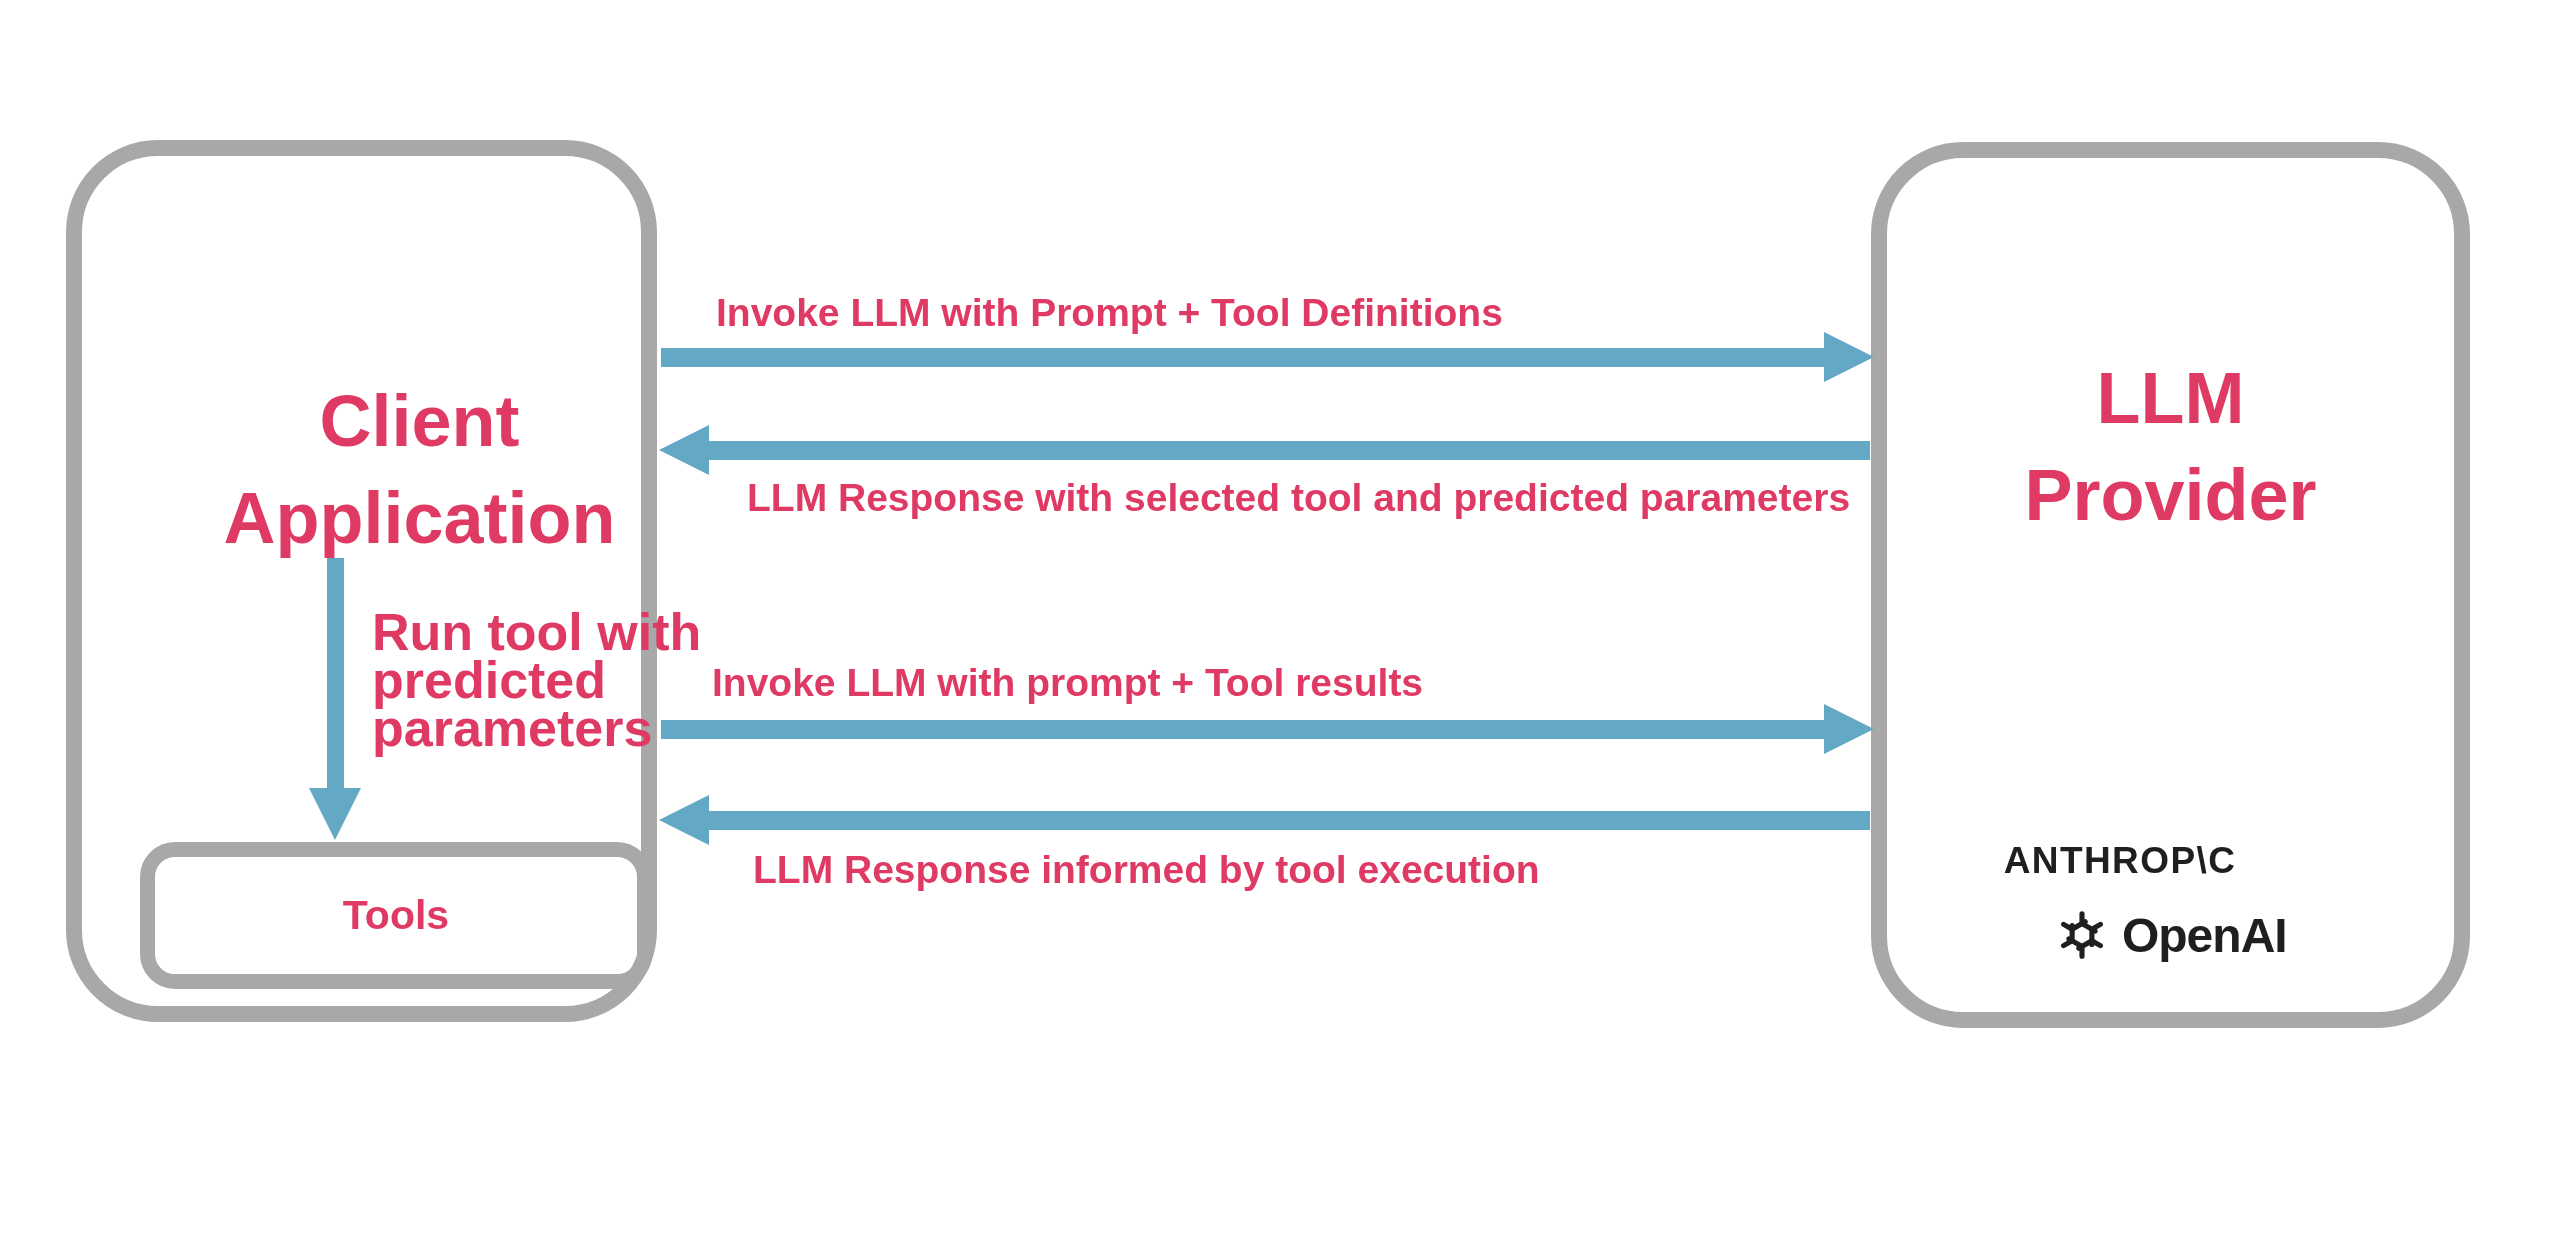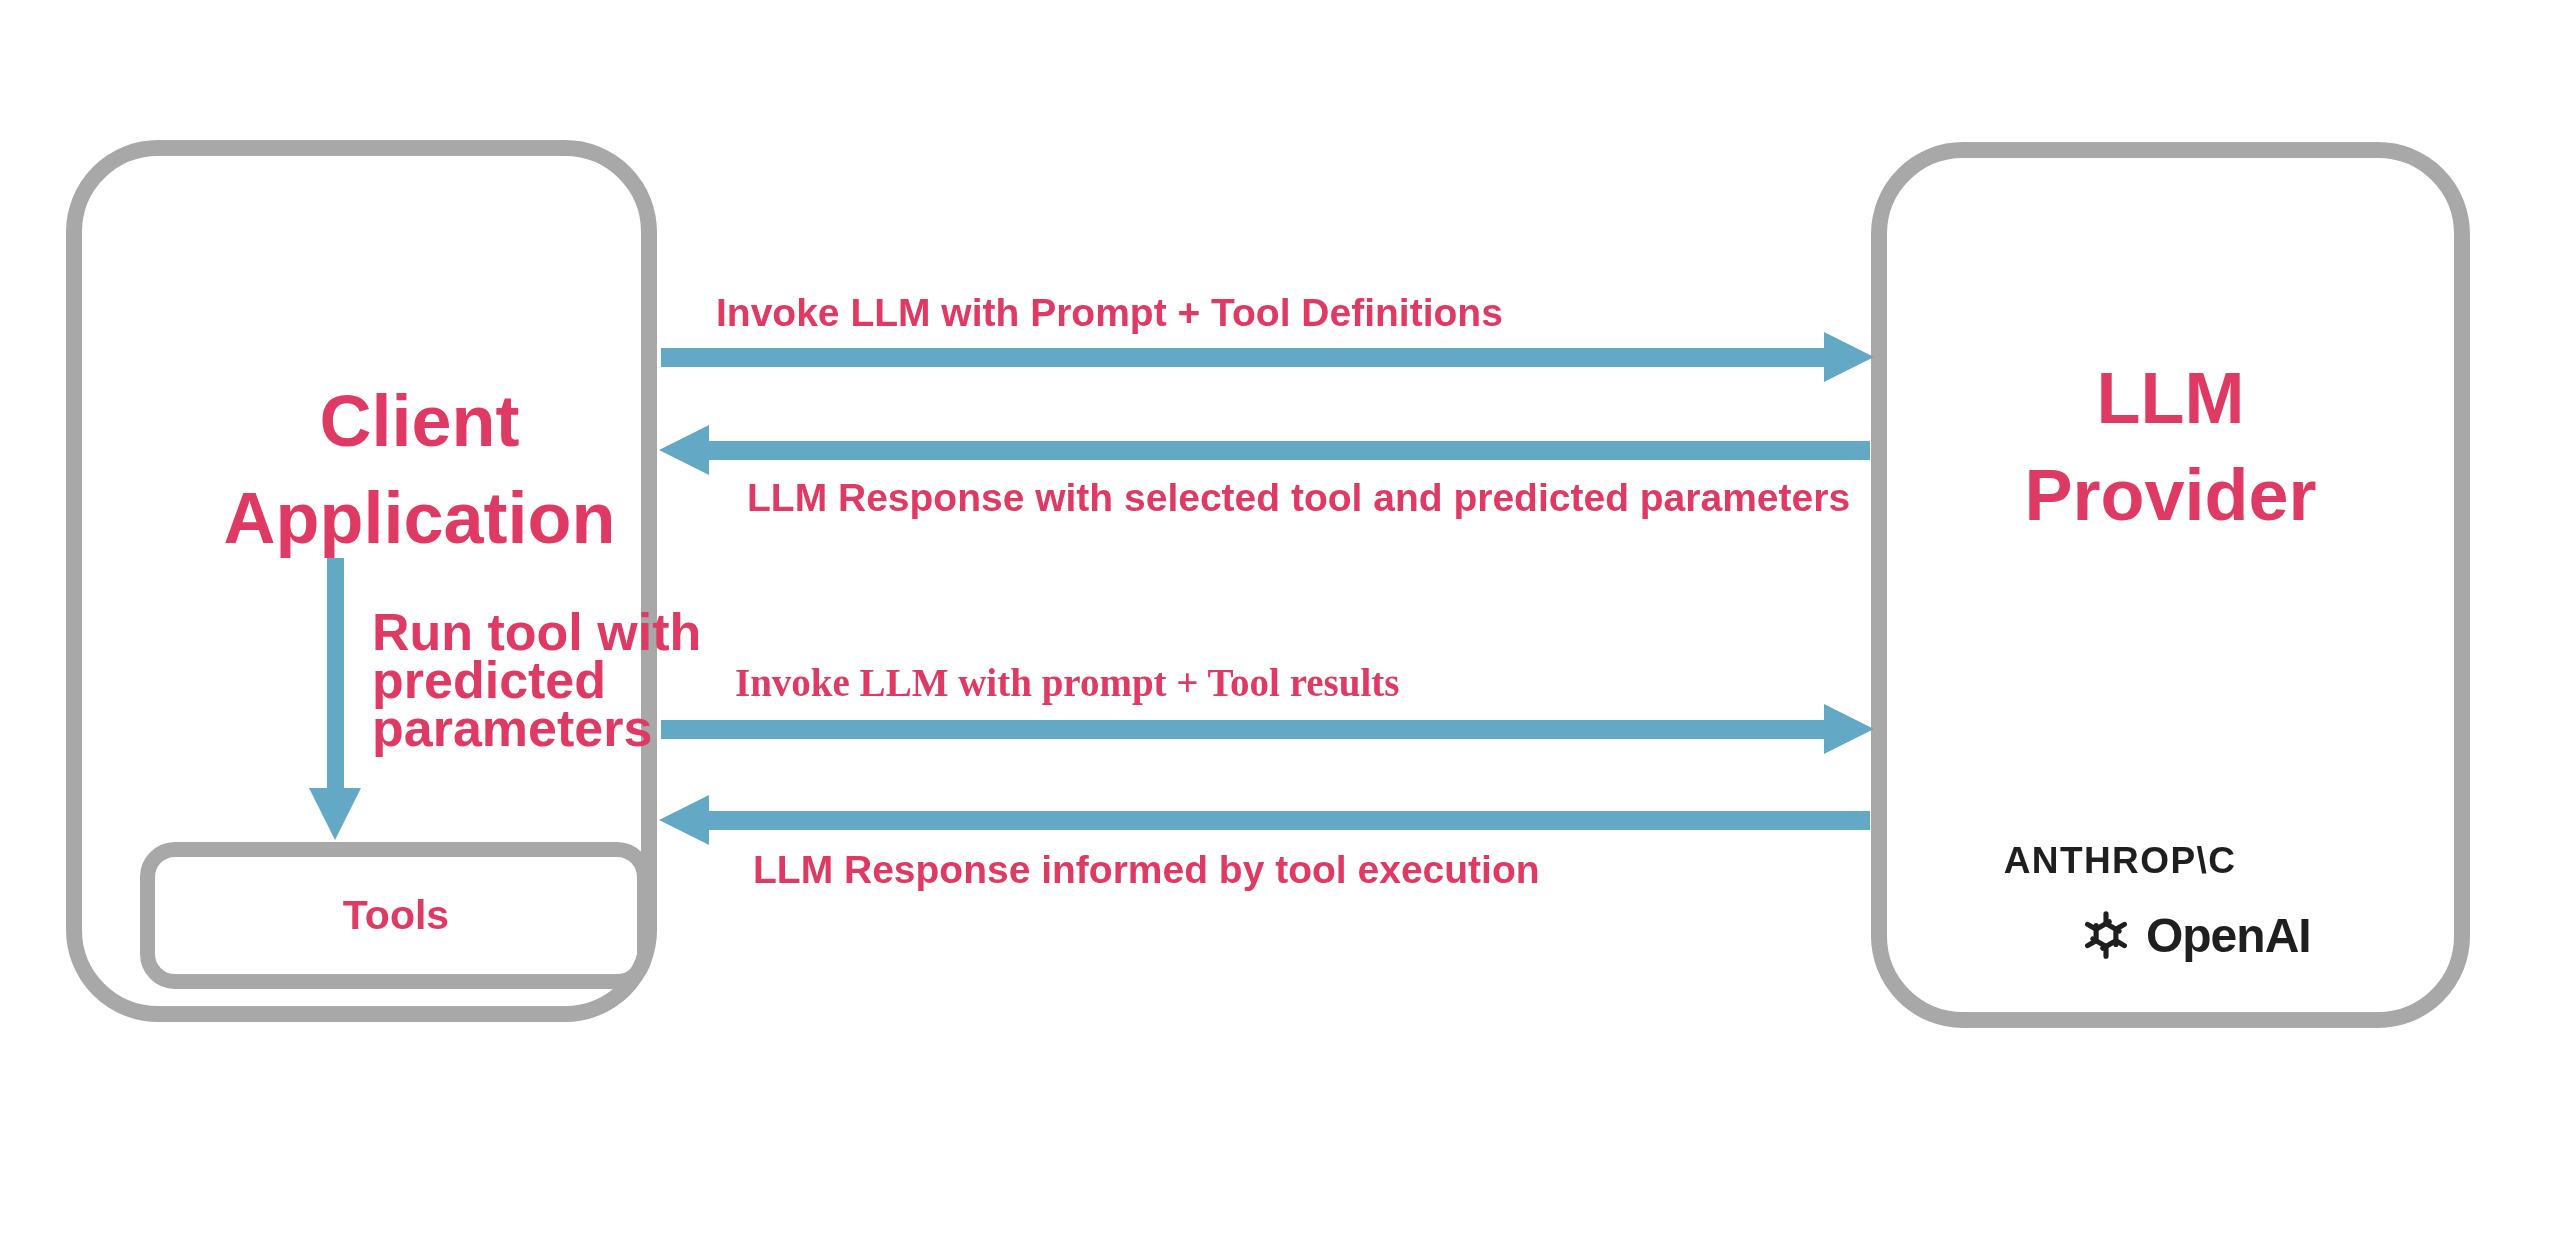--- a/index.html
+++ b/index.html
@@ -75,21 +75,21 @@
   .flow-label {
     position: absolute;
     font-size: 39px;
     font-weight: bold;
     line-height: 1;
     color: var(--pink, #df3a63);
     white-space: nowrap;
   }
   .l1 { left: 716px; top: 293px; }
   .l2 { left: 747px; top: 478px; }
-  .l3 { left: 735px; top: 663px; font-family: Liberation Serif, serif; }
+  .l3 { left: 712px; top: 663px; }
   .l4 { left: 753px; top: 850px; }
 
   .run-label {
     position: absolute;
     left: 372px; top: 608px;
     font-size: 52px; font-weight: bold; line-height: 48px;
     color: var(--pink, #df3a63);
     white-space: pre-line;
   }
 
@@ -100,21 +100,20 @@
     text-align: center;
     font-size: 37px; font-weight: bold; letter-spacing: 1.4px;
     color: var(--dark, #1f1f1f);
   }
   .openai {
     position: absolute;
     left: 1871px; top: 906px; width: 599px; height: 58px;
     display: flex; align-items: center; justify-content: center;
     gap: 11.6px;
     color: var(--dark, #1f1f1f);
-    padding-left: 24px;
   }
   .openai svg { display: block; }
   .openai span {
     font-size: 48px; font-weight: bold; letter-spacing: -1px;
     color: var(--dark, #1f1f1f);
   }
 </style>
 </head>
 <body>
 

